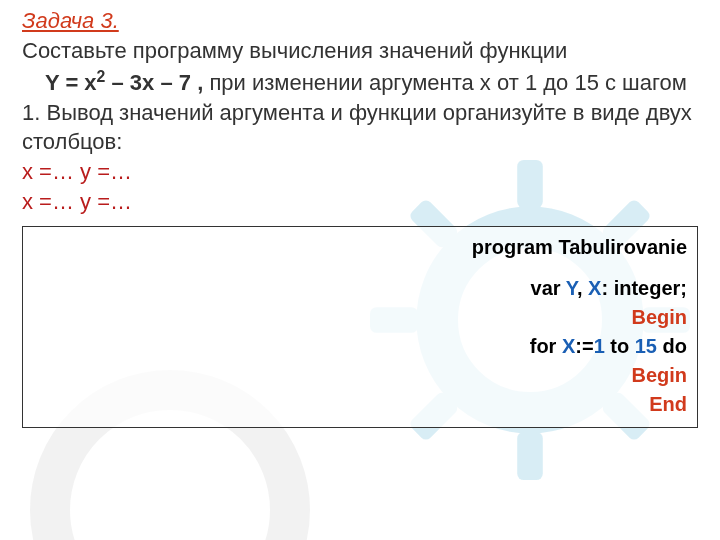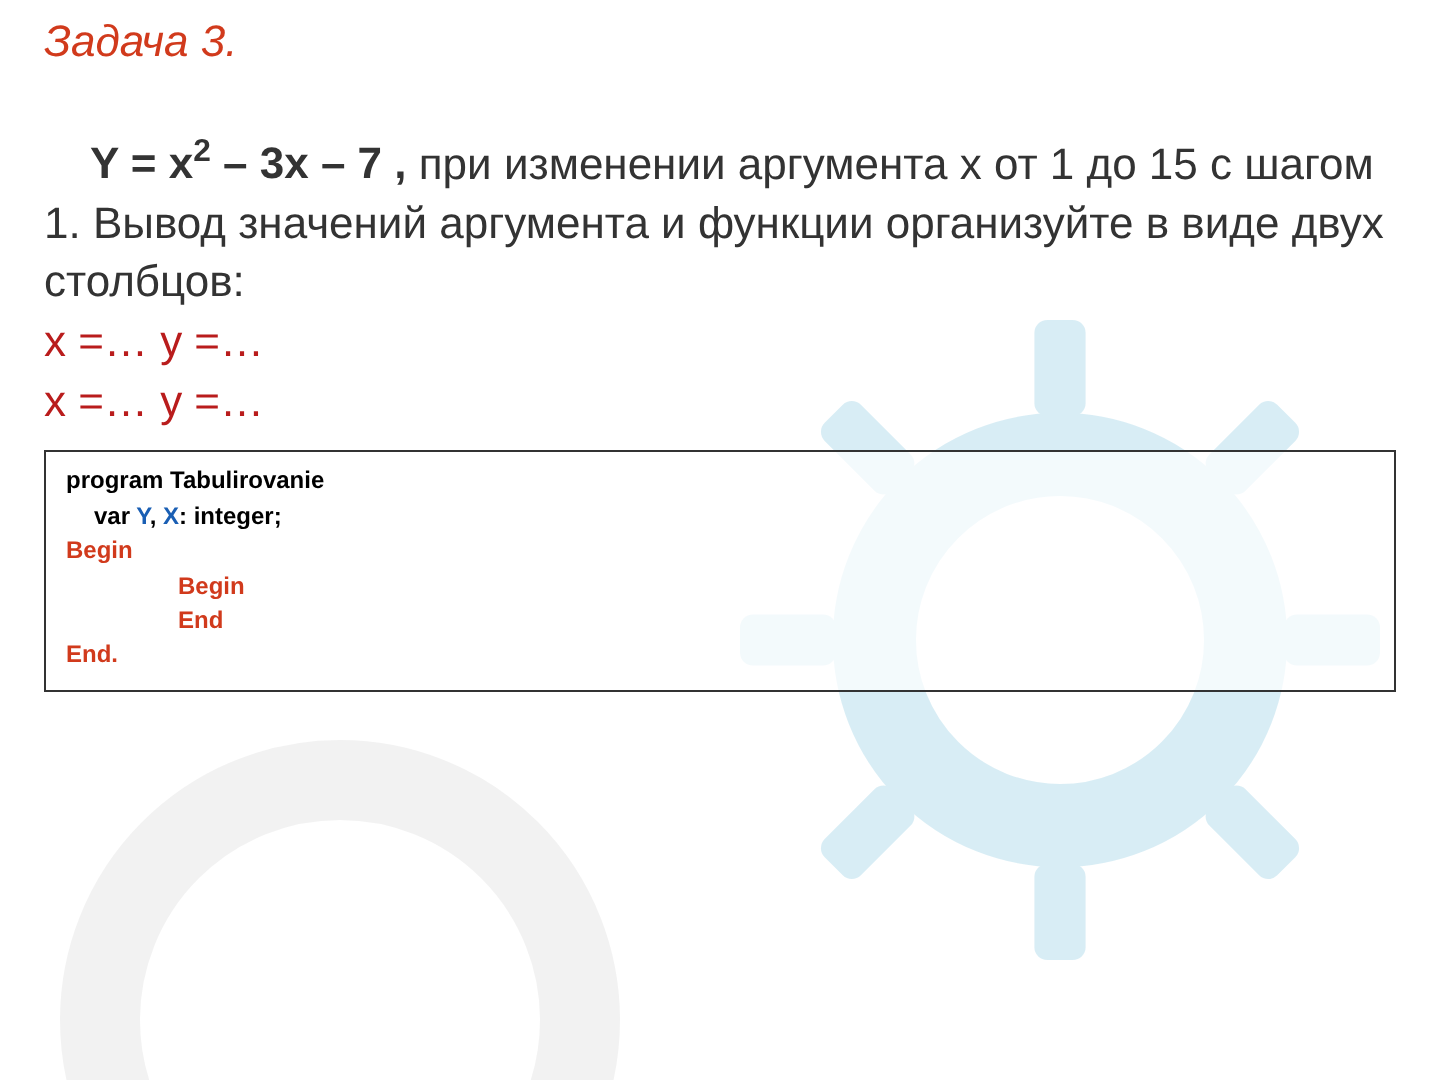--- a/index.html
+++ b/index.html
@@ -31,50 +31,52 @@
     opacity: 0.15;
     z-index: 0;
   }
   .content {
     position: relative;
     z-index: 1;
     padding: 8px 22px 0 22px;
   }
   .task-title {
     font-style: italic;
+    text-decoration: underline;
     font-size: 22px;
     color: #d13a1c;
     margin-bottom: 2px;
   }
   .problem {
     font-size: 22px;
     color: #333;
     line-height: 1.35;
   }
   .sup { font-size: 0.72em; vertical-align: super; }
   .bold { font-weight: bold; margin-left: 23px; }
   .accent { color: #b91c1c; text-align: center; }
   .codebox {
     margin: 10px 22px 0 22px;
     border: 1px solid #333;
     background: rgba(255,255,255,0.7);
     padding: 6px 10px 8px 10px;
     position: relative;
     z-index: 1;
-    font-size: 12px;
+    font-size: 20px;
     line-height: 1.45;
+    text-align: right;
   }
   .codebox .line { white-space: pre; }
   .kw    { font-weight: bold; color: #000; }
   .kwred { font-weight: bold; color: #d13a1c; }
   .var   { font-weight: bold; color: #1a5fb4; }
   .num   { font-weight: bold; color: #1a5fb4; }
   .str   { font-weight: bold; color: #2a7a1a; }
   .punct { font-weight: bold; color: #000; }
-  .indent1 { padding-left: 14px; }
+  .indent1 { padding-left: 14px; margin-top: 12px; }
   .indent2 { padding-left: 56px; }
   .indent3 { padding-left: 56px; }
 </style>
 </head>
 <body>
 
 <svg class="gear" viewBox="0 0 200 200">
   <g fill="#2fa0c9">
     <circle cx="100" cy="100" r="58" fill="none" stroke="#2fa0c9" stroke-width="26"></circle>
     <g>
@@ -87,29 +89,29 @@
       <rect x="0" y="92" width="30" height="16" rx="4" transform="rotate(45 100 100)"></rect>
       <rect x="170" y="92" width="30" height="16" rx="4" transform="rotate(45 100 100)"></rect>
     </g>
   </g>
 </svg>
 <div class="ring"></div>
 
 <div class="content">
   <div class="task-title">Задача 3.</div>
   <div class="problem">
-    <br>
+    <span>Составьте  программу  вычисления значений функции</span><br>
     <span class="bold">
       <span> Y = x</span><span class="sup">2</span><span> – 3x – 7 ,</span>
     </span><span>  при  изменении  аргумента  х  от  1  до  15  с  шагом  1.  Вывод  значений  аргумента  и  функции организуйте в  виде  двух столбцов:</span><br>
     <span class="accent">x =…   y =…</span><br>
     <span class="accent">x =…   y =…</span>
   </div>
 </div>
 
 <div class="codebox">
   <div class="line"><span class="kw">program </span><span class="kw">Tabulirovanie</span></div>
   <div class="line indent1"><span class="kw">var </span><span class="var">Y</span><span class="punct">, </span><span class="var">X</span><span class="kw">: integer;</span></div>
   <div class="line"><span class="kwred">Begin</span></div>
+  <div class="line indent2"><span class="kw">for </span><span class="var">X</span><span class="punct">:=</span><span class="num">1</span><span class="kw"> to </span><span class="num">15</span><span class="kw"> do</span></div>
   <div class="line indent2"><span class="kwred">Begin</span></div>
   <div class="line indent2"><span class="kwred">End</span></div>
-  <div class="line"><span class="kwred">End.</span></div>
 </div>
 
 </body></html>

